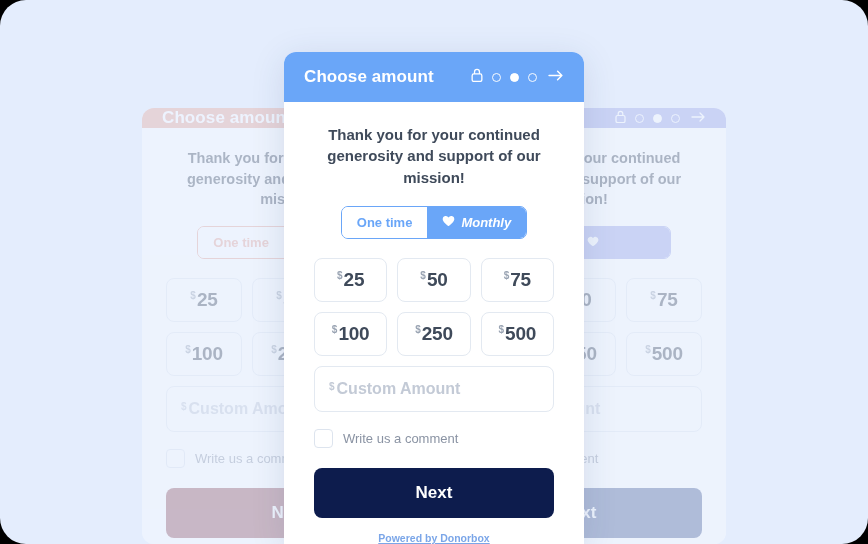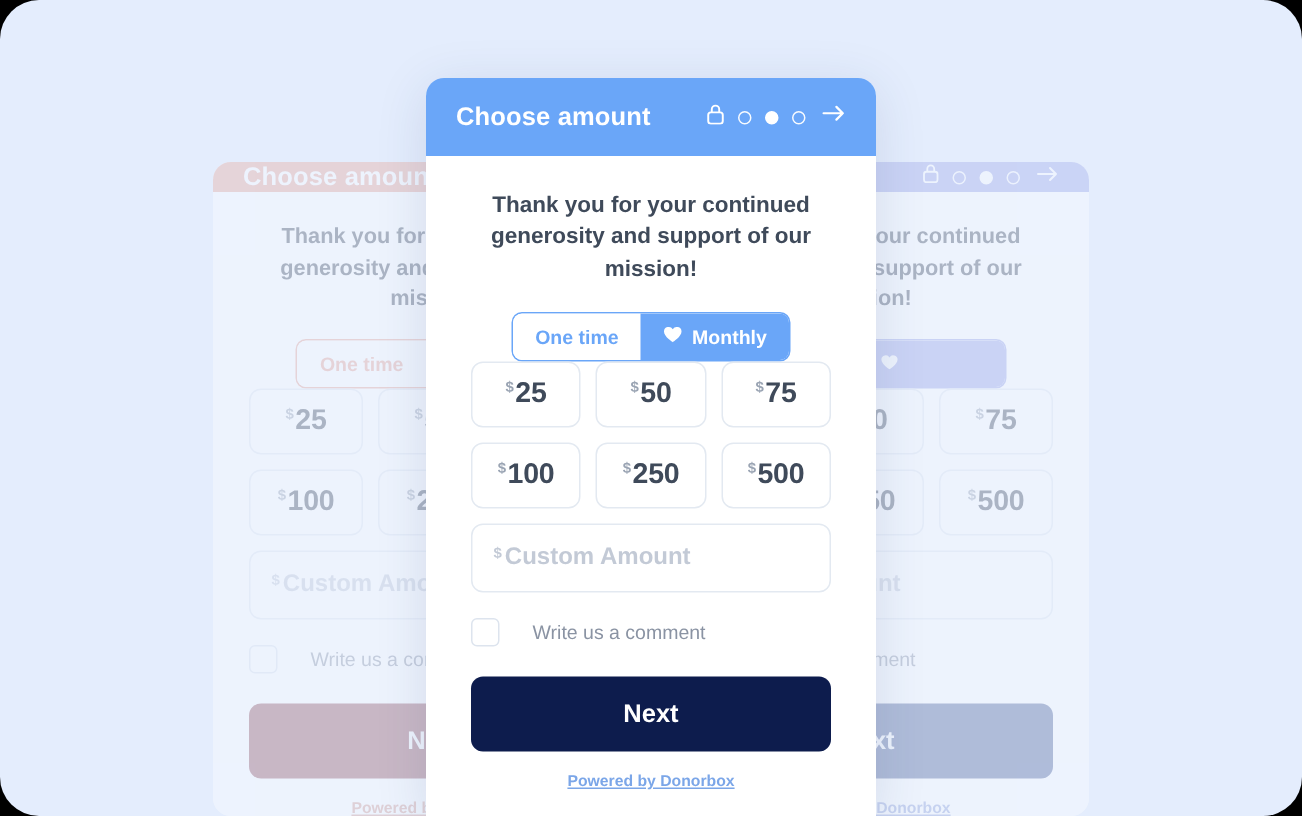--- a/index.html
+++ b/index.html
@@ -81,35 +81,37 @@
     margin: 0 0 16px 0;
     max-width: 260px;
   }
 
   
   .freq-toggle {
     display: flex;
     border-radius: 7px;
     overflow: hidden;
     border: 1.5px solid #6aa6f8;
+    margin-bottom: 19px;
   }
   .freq-btn {
     font-size: 13px;
     font-weight: bold;
     padding: 8px 15px;
     display: flex;
     align-items: center;
     gap: 6px;
     background: #ffffff;
     color: #6aa6f8;
     white-space: nowrap;
   }
   .freq-btn.active {
     background: #6aa6f8;
     color: #ffffff;
+    font-style: italic;
   }
   .heart-ico { display: block; }
 
   
   .amount-grid {
     display: grid;
     grid-template-columns: repeat(3, 1fr);
     gap: 10px;
     width: 100%;
     margin-bottom: 10px;
@@ -163,21 +165,21 @@
     font-size: 16px;
     font-weight: bold;
     color: #c3cad6;
   }
 
   
   .comment-row {
     width: 100%;
     display: flex;
     align-items: center;
-    gap: 22px;
+    gap: 10px;
     margin-bottom: 20px;
   }
   .checkbox {
     width: 17px;
     height: 17px;
     border: 1.5px solid #dde4ee;
     border-radius: 4px;
     background: #ffffff;
     flex: 0 0 auto;
   }

